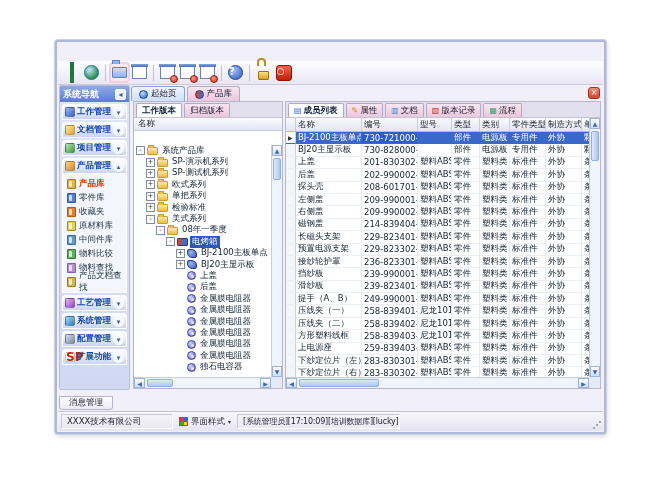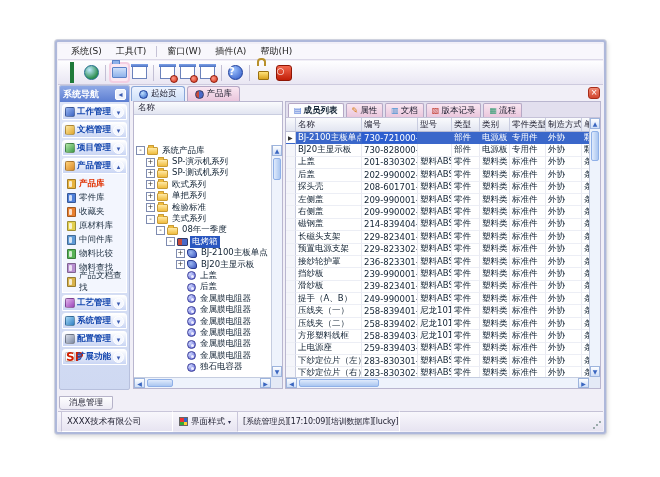--- a/index.html
+++ b/index.html
@@ -115,47 +115,39 @@
   .gcell{border-right:1px solid #e9eaf2;border-bottom:1px solid #eceef5;font-size:8.5px;color:#123;display:flex;align-items:center;padding:0 2px;overflow:hidden;white-space:nowrap;}
   .grow.sel .gcell{background:#3a67ca;color:#fff;border-color:#3a67ca;}
   .grow.sel .gcell:first-child{background:#fff;color:#000;}
   .grow.sel .gcell:nth-child(3){background:#2d5ecf;}
   .grow .gcell:first-child{border-right:1px solid #c9cde0;background:#f4f5fa;}
   .grow.sel .gcell:first-child::after{content:"\25B6";font-size:6px;color:#333;}
 
   
   .msg-tab{position:absolute;left:2px;bottom:22px;width:54px;height:14px;background:linear-gradient(#fdfdfe,#eceaf4);border:1px solid #b6b3c9;border-radius:0 0 3px 3px;font-size:8.5px;color:#223;display:flex;align-items:center;justify-content:center;}
   .statusbar{position:absolute;left:1px;right:1px;bottom:1px;height:20px;background:linear-gradient(#f8f7fc,#e7e4f1);border-top:1px solid #c5c2d6;display:flex;align-items:center;font-size:8.5px;color:#223;padding:0 3px;gap:4px;}
-  .st-seg{border:1px solid;border-color:#c9c6da #fff #fff #c9c6da;height:21px;display:flex;align-items:center;padding:0 5px;white-space:nowrap;overflow:hidden;}
+  .st-seg{border:1px solid;border-color:#c9c6da #fff #fff #c9c6da;height:15px;display:flex;align-items:center;padding:0 5px;white-space:nowrap;overflow:hidden;}
   .st-company{width:112px;flex:none;}
   .st-op{flex:1;}
   .st-style{flex:none;display:flex;align-items:center;gap:3px;border:none;padding:0 2px;}
   .style-grid{width:9px;height:9px;display:grid;grid-template-columns:1fr 1fr;grid-template-rows:1fr 1fr;border:1px solid #666;}
   .style-grid i:nth-child(1){background:#e33;} .style-grid i:nth-child(2){background:#36c;}
   .style-grid i:nth-child(3){background:#3a3;} .style-grid i:nth-child(4){background:#fc3;}
   .st-style .dd{font-size:6px;color:#335;}
   .st-session{width:163px;flex:none;font-size:8px;letter-spacing:-0.2px;}
   .statusbar::after{content:"";position:absolute;right:2px;bottom:2px;width:8px;height:8px;background:
     radial-gradient(circle at 1px 7px,#9aa 1px,transparent 1.2px),
     radial-gradient(circle at 4px 4px,#9aa 1px,transparent 1.2px),
     radial-gradient(circle at 7px 1px,#9aa 1px,transparent 1.2px);}
 </style>
 </head>
 <body>
 
 <div class="window">
 
-  <div class="menubar" id="menubar">
-      <span class="menu-item">系统(S)</span>
-      <span class="menu-item">工具(T)</span>
-      <span class="menu-sep"></span>
-      <span class="menu-item">窗口(W)</span>
-      <span class="menu-item">插件(A)</span>
-      <span class="menu-item">帮助(H)</span>
-    </div>
 
   <div class="toolbar" id="toolbar">
       <span class="tb-icon">
         <span class="ti-system"></span>
       </span>
       <span class="tb-icon">
         <span class="ti-globe"></span>
       </span>
       <span class="tb-sep"></span>
       <span class="tb-icon hl">
@@ -292,20 +284,24 @@
         <span>起始页</span>
       </div>
       <div class="dtab pink">
         <span class="dt-ic dt-prod"></span>
         <span>产品库</span>
       </div>
     </div>
   <div class="close-x" style="position:absolute;top:45px;right:4px;"></div>
 
   <div class="panel bom-panel">
+    <div class="subtabs" id="vertabs">
+        <div class="stab active">工作版本</div>
+        <div class="stab">归档版本</div>
+      </div>
     <div class="tree-colhead">名称</div>
     <div class="tree" id="tree">
         <div class="trow">
           <span style="width: 2px; flex: 0 0 auto;"></span>
           <span class="exp">-</span>
           <span class="ic ic-folder"></span>
           <span class="tlabel">系统产品库</span>
         </div>
         <div class="trow">
           <span style="width: 12px; flex: 0 0 auto;"></span>

